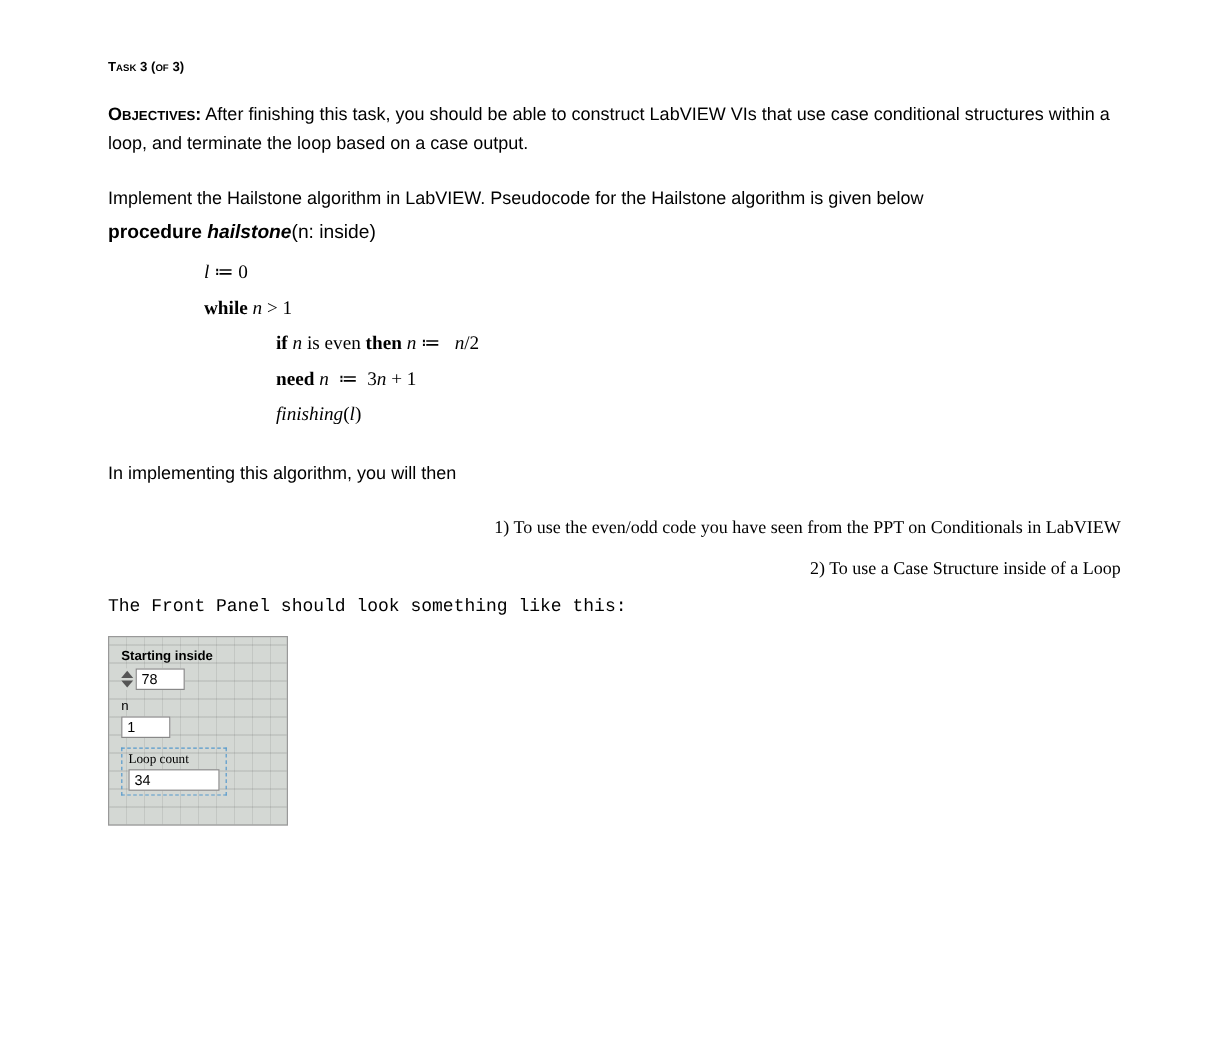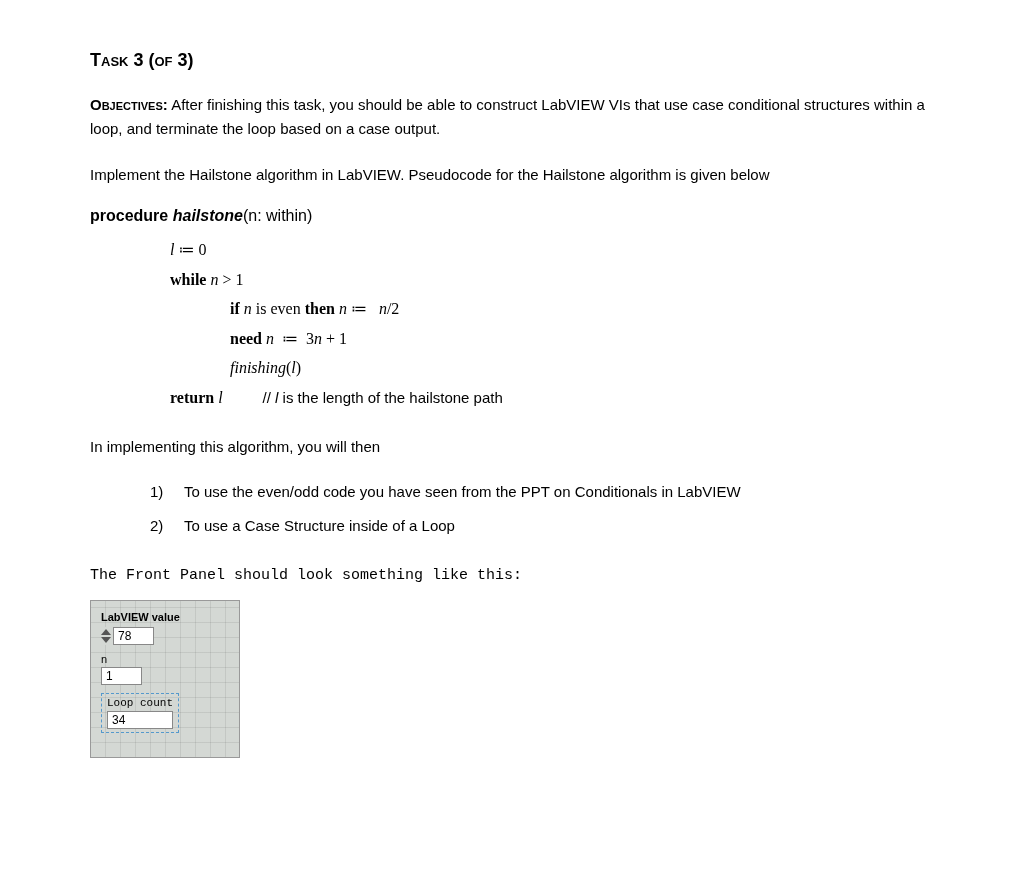--- a/index.html
+++ b/index.html
@@ -13,42 +13,42 @@
       font-family: 'Times New Roman', Times, serif;
       font-size: 16px;
       color: #000000;
       width: 1024px;
       min-height: 880px;
       padding: 50px 90px 50px 90px;
     }
 
     .task-title {
       font-family: Arial, sans-serif;
-      font-size: 18px;
+      font-size: 11px;
       font-weight: bold;
       font-variant: small-caps;
       margin-bottom: 22px;
     }
 
     .objectives {
       font-family: Arial, sans-serif;
       font-size: 15px;
       margin-bottom: 22px;
       line-height: 1.6;
     }
 
     .objectives .obj-label {
       font-weight: bold;
       font-variant: small-caps;
     }
 
     .intro-text {
       font-family: Arial, sans-serif;
       font-size: 15px;
-      margin-bottom: 20px;
+      margin-bottom: 7px;
       line-height: 1.6;
     }
 
     .procedure-block {
       margin-bottom: 22px;
       font-size: 16px;
     }
 
     .procedure-header {
       font-family: Arial, sans-serif;
@@ -99,26 +99,27 @@
     }
 
     .implementing-text {
       font-family: Arial, sans-serif;
       font-size: 15px;
       margin-bottom: 18px;
       line-height: 1.6;
     }
 
     .numbered-list {
-      font-family: Liberation Sans, sans-serif;
+      font-family: Liberation Serif, serif;
       font-size: 15px;
       padding-left: 60px;
-      margin-bottom: 26px;
+      margin-bottom: 8px;
       line-height: 2;
       list-style-type: none;
+      text-align: right;
     }
 
     .numbered-list .num {
       display: inline-block;
       width: 30px;
     }
 
     .front-panel-text {
       font-family: Liberation Mono, monospace;
       font-size: 15px;
@@ -214,49 +215,49 @@
       margin-bottom: 8px;
     }
 
     .panel-loop-count {
       border: 1px dashed #5599cc;
       padding: 3px 5px;
       display: inline-block;
     }
 
     .loop-count-label {
-      font-family: Liberation Mono, monospace;
+      font-family: Liberation Serif, serif;
       font-size: 11px;
       color: #000;
       margin-bottom: 2px;
     }
 
     .loop-count-value {
       background: white;
       border: 1px solid #888;
       padding: 1px 4px;
       font-family: Arial, sans-serif;
       font-size: 12px;
-      width: 66px;
+      width: 76px;
     }
   </style>
 </head>
 <body>
 
 <div class="task-title">Task 3 (of 3)</div>
 
 <div class="objectives">
   <span class="obj-label">Objectives:</span><span> After finishing this task, you should be able to construct LabVIEW VIs that use case conditional structures within a loop, and terminate the loop based on a case output.</span>
 </div>
 
 <div class="intro-text">Implement the Hailstone algorithm in LabVIEW.  Pseudocode for the Hailstone algorithm is given below</div>
 
 <div class="procedure-block">
   <div class="procedure-header">
-    <span class="proc-keyword">procedure</span>&nbsp;<span class="proc-name">hailstone</span><span>(n: within)</span>
+    <span class="proc-keyword">procedure</span>&nbsp;<span class="proc-name">hailstone</span><span>(n: inside)</span>
   </div>
 
   <div class="pseudocode">
 
     <span class="line indent1">
       <span class="math-italic">l</span> ≔ 0
     </span>
 
     <span class="line indent1">
       <span class="kw-bold">while</span> <span class="math-italic">n</span> &gt; 1
@@ -267,23 +268,20 @@
     </span>
 
     <span class="line indent2">
       <span class="kw-bold">need</span> <span class="math-italic">n</span> &nbsp;≔&nbsp; 3<span class="math-italic">n</span> + 1
     </span>
 
     <span class="line indent2">
       <span class="math-italic">finishing</span>(<span class="math-italic">l</span>)
     </span>
 
-    <span class="line indent1">
-      <span class="kw-bold">return</span> <span class="math-italic">l</span>&nbsp;&nbsp;&nbsp;&nbsp;&nbsp;&nbsp;&nbsp;&nbsp;&nbsp;&nbsp;<span class="comment-text">// <span class="math-italic">l</span> is the length of the hailstone path</span>
-    </span>
   </div>
 </div>
 
 <div class="implementing-text">In implementing this algorithm, you will then</div>
 
 <div class="numbered-list">
   <div style="margin-bottom: 4px;">
     <span class="num">1)</span>
     <span>To use the even/odd code you have seen from the PPT on Conditionals in LabVIEW</span>
   </div>
@@ -291,21 +289,21 @@
     <span class="num">2)</span>
     <span>To use a Case Structure inside of a Loop</span>
   </div>
 </div>
 
 <div class="front-panel-text">The Front Panel should look something like this:</div>
 
 <div class="panel-image">
 
   <div class="panel-section">
-    <div class="panel-label">LabVIEW value</div>
+    <div class="panel-label">Starting inside</div>
     <div class="panel-input-row">
       <div class="panel-numeric">
         <div class="panel-arrows">
           <div class="panel-arrow-up"></div>
           <div class="panel-arrow-down"></div>
         </div>
         <div class="panel-field">78</div>
       </div>
     </div>
   </div>

